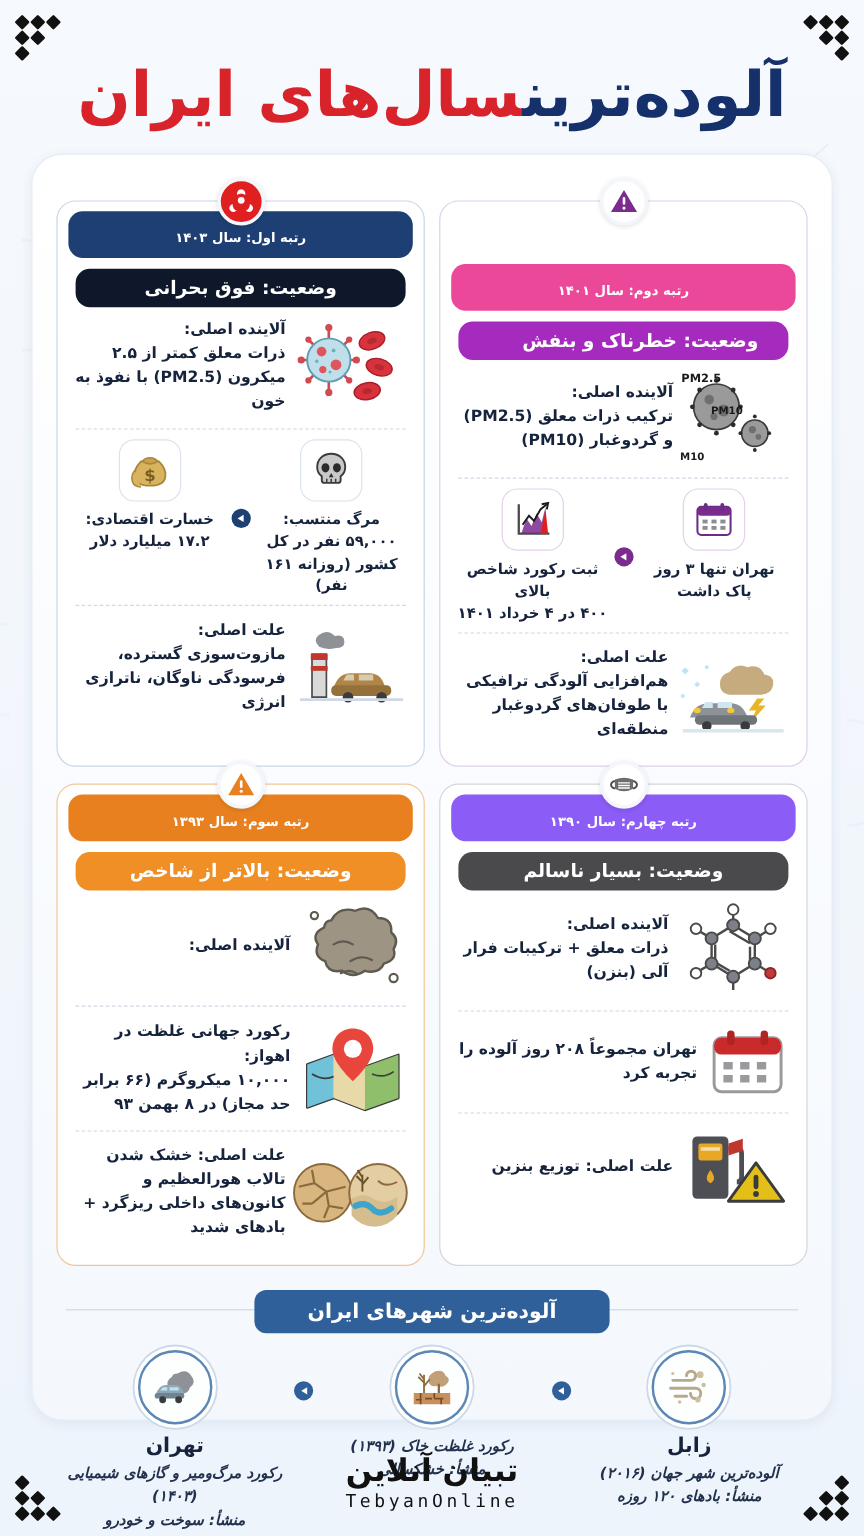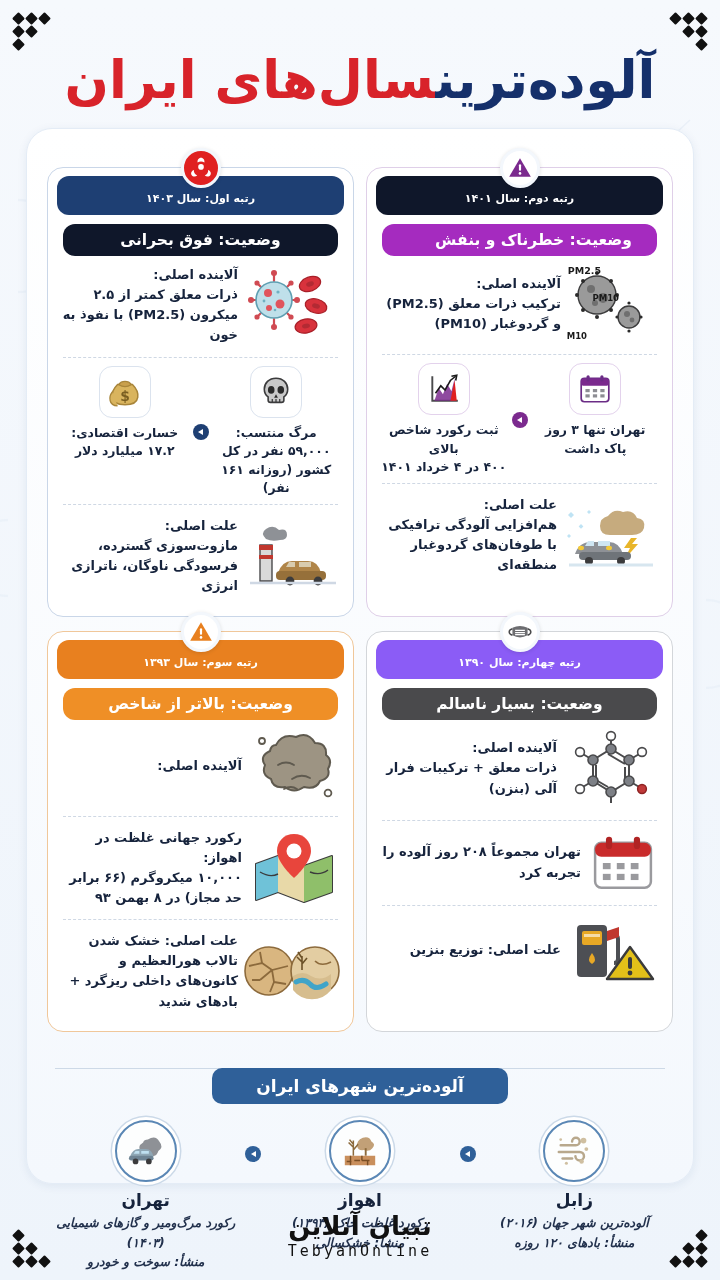--- a/index.html
+++ b/index.html
@@ -79,21 +79,21 @@
   }
   .badge.red  { background: #e02020; }
   .badge.plain { background: #fff; }
 
   .cardhead {
     border-radius: 12px; color: #fff; text-align: center;
     font-size: 11px; font-weight: bold; padding: 16px 22px 10px;
     letter-spacing: -.3px;
   }
   .rank1 .cardhead { background: #1e3f73; }
-  .rank2 .cardhead { background: #0f172a; }
+  .rank2 .cardhead { background: #ec4899; margin-top: 44px; }
   .rank3 .cardhead { background: #e8801f; }
   .rank4 .cardhead { background: #8b5cf6; }
 
   .status {
     margin: 9px 6px 0; border-radius: 12px; text-align: center;
     color: #fff; font-size: 15.5px; font-weight: bold; padding: 7px 4px;
   }
   .rank1 .status { background: #0f172a; }
   .rank2 .status { background: #a52bbf; padding-left: 32px; }
   .rank3 .status { background: #ef8f26; }
@@ -134,21 +134,21 @@
   }
   .redtxt { color: #d8232a; }
 
   
   .citiesband { position: relative; margin-top: 14px; padding-top: 6px; }
   .bandrule {
     position: absolute; top: 22px; left: 14px; right: 14px;
     border-top: 1.6px solid #cdd9e7;
   }
   .bandlabel {
-    position: relative; width: fit-content; margin: 16px auto;
+    position: relative; width: fit-content; margin: 0 auto;
     background: #2f6099; color: #fff; font-weight: bold; font-size: 17px;
     padding: 8px 44px; border-radius: 10px; z-index: 2;
   }
   .cities { display: flex; align-items: flex-start; margin-top: 14px; padding: 0 10px; }
   .city { flex: 1; text-align: center; }
   .city .ring {
     width: 62px; height: 62px; margin: 0 auto 8px;
     border-radius: 50%; background: #fdfefe;
     border: 2px solid #5a87b5;
     box-shadow: 0 0 0 3px #fff, 0 0 0 4.5px #cbd9e8;
@@ -698,21 +698,20 @@
               <path d="M26 17 v8" stroke="#8c6a3c" stroke-width="2" fill="none"></path>
               <g stroke="#8c6a3c" stroke-width="1.6" fill="none">
                   <path d="M13 25 V9 M13 16 l-5-5 M13 19 l5-6 M13 13 l-4-5"></path>
                 </g>
               <path d="M4 25 h32 v10 H4z" fill="#c98f5c"></path>
               <g stroke="#7a4e24" stroke-width="1.5" fill="none">
                 <path d="M10 25 v10 M22 25 v5 M22 30 h8 M14 30 h6 M6 31 h5 M28 30 v5"></path>
               </g>
             </svg>
           </div>
-          <div class="cname">اهواز</div>
           <div class="cdesc">رکورد غلظت خاک (۱۳۹۳)</div>
           <div class="cdesc">منشأ: خشکسالی</div>
         </div>
 
         <div class="citydot">
             <i></i>
           </div>
         <div class="citysep"></div>
 
         <div class="city">

